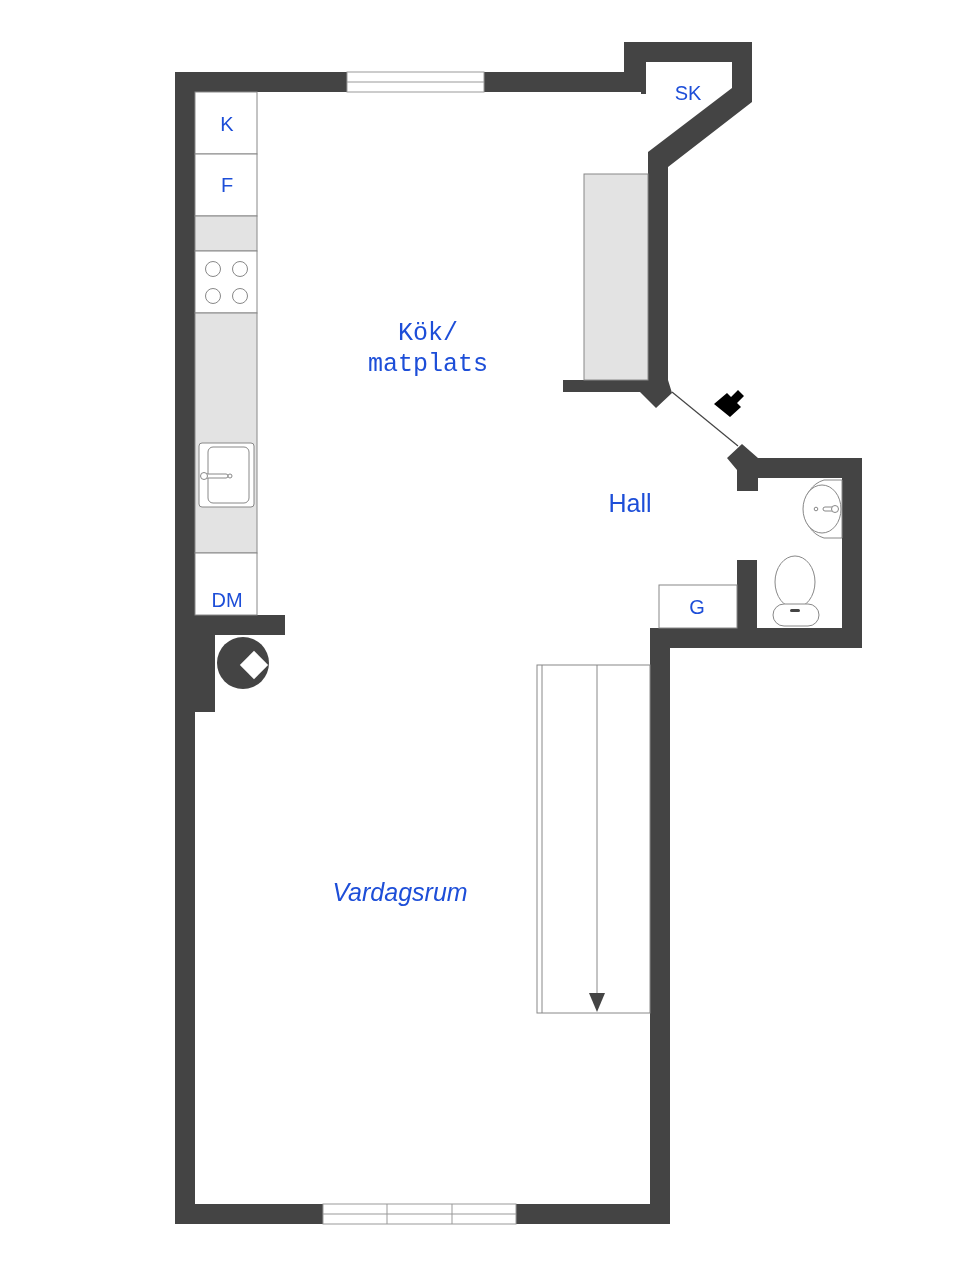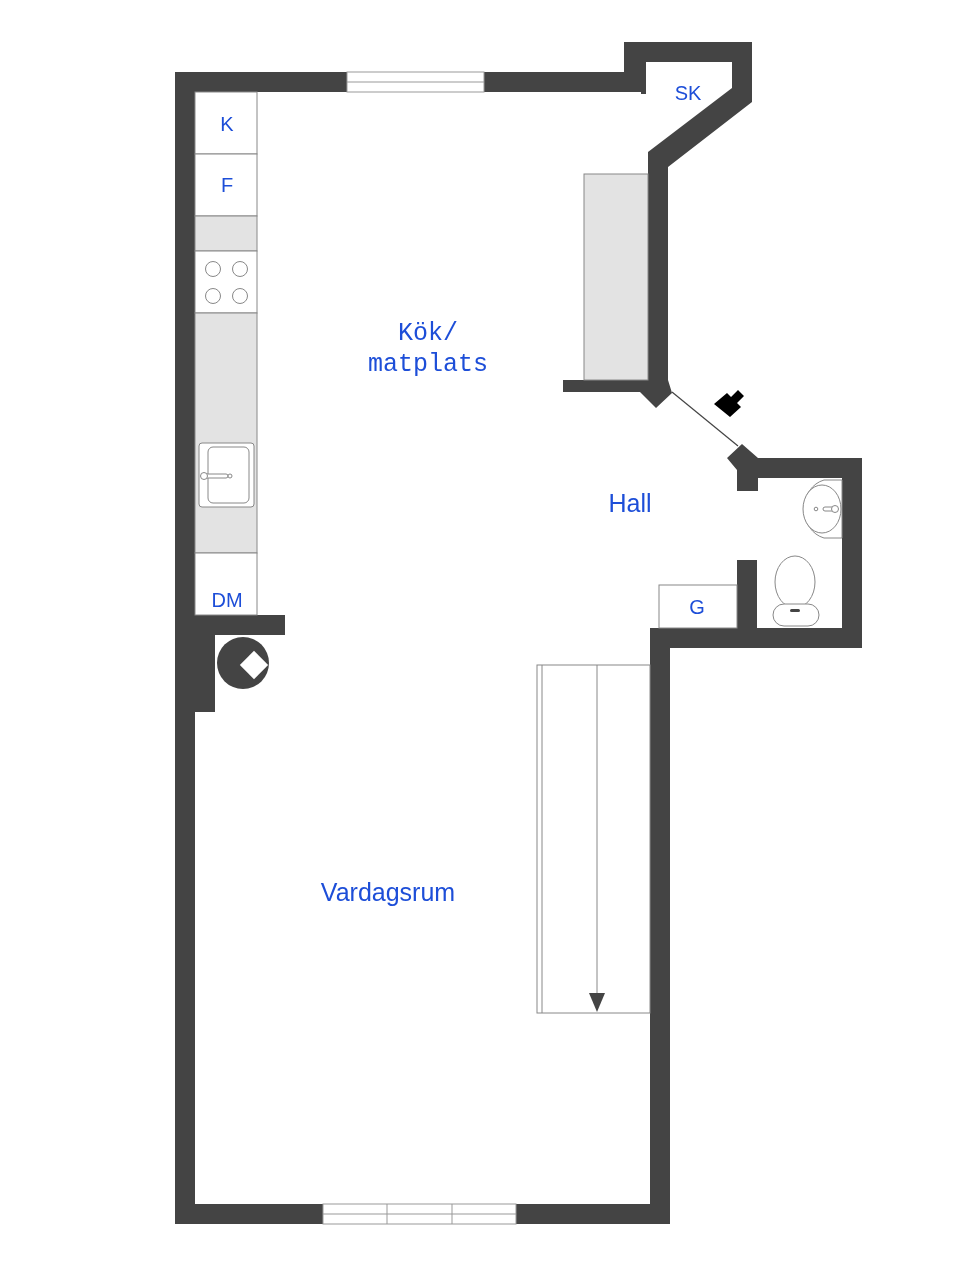--- a/index.html
+++ b/index.html
@@ -115,19 +115,19 @@
     <line x1="597" y1="665" x2="597" y2="1000"></line>
   </g>
   <polygon points="589,993 605,993 597,1012" fill="#444"></polygon>
 </svg>
 
 <div class="lbl room" style="left:428px;top:349px;font-family:Liberation Mono, monospace;">
   <span style="white-space:pre-line;display:block;">Kök/
 matplats</span>
 </div>
 <div class="lbl room" style="left:618px;top:504px;margin-left:12px;">Hall</div>
-<div class="lbl room" style="left:388px;top:893px;">Vardagsrum</div>
+<div class="lbl room" style="left:400px;top:893px;font-style:italic;">Vardagsrum</div>
 
 <div class="lbl small" style="left:227px;top:124px;">K</div>
 <div class="lbl small" style="left:227px;top:185px;">F</div>
 <div class="lbl small" style="left:227px;top:600px;">DM</div>
 <div class="lbl small" style="left:688px;top:93px;">SK</div>
 <div class="lbl small" style="left:697px;top:607px;">G</div>
 
 </body></html>

